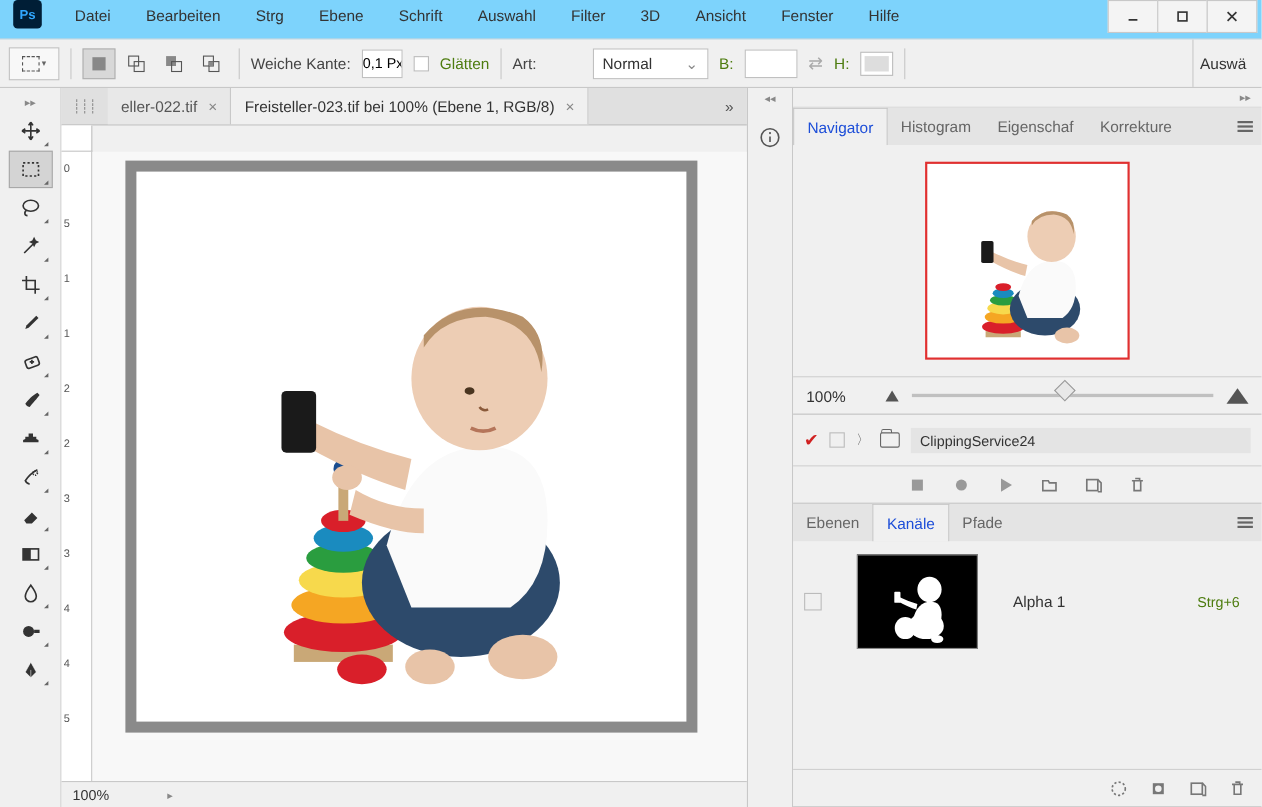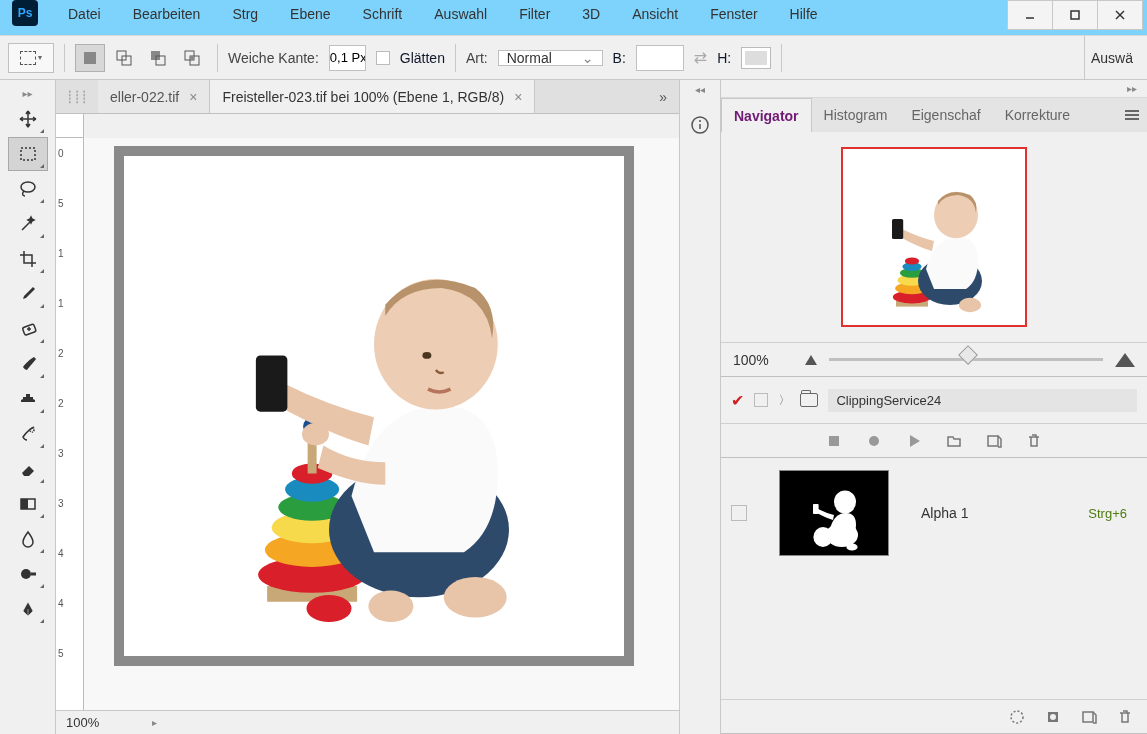--- a/index.html
+++ b/index.html
@@ -20,22 +20,22 @@
 .dashed-sq { width: 16px; height: 14px; border: 1.5px dashed #555; }
 .mini-chev { font-size: 8px; color: #666; }
 .divider { width: 1px; height: 28px; background: #c8c8c8; }
 .sel-group { display: flex; gap: 4px; }
 .sel-btn { width: 30px; height: 28px; border: 1px solid transparent; display: flex; align-items: center; justify-content: center; }
 .sel-btn.active { background: #d8d8d8; border-color: #b0b0b0; }
 .sel-btn svg { width: 18px; height: 18px; }
 .opt-label { font-size: 14px; color: #444; }
 .opt-input { width: 37px; height: 26px; border: 1px solid #c0c0c0; text-align: center; font-size: 13px; background: #fff; }
 .checkbox { width: 14px; height: 14px; border: 1px solid #bbb; background: #fff; }
-.disabled { color: #0f172a; }
-.dropdown { height: 16px; border: 1px solid #c0c0c0; background: #fff; padding: 0 8px; display: flex; align-items: center; gap: 30px; font-size: 14px; }
+.disabled { color: #4d7c0f; }
+.dropdown { height: 28px; border: 1px solid #c0c0c0; background: #fff; padding: 0 8px; display: flex; align-items: center; gap: 30px; font-size: 14px; margin-left: 41px; }
 .ratio-box { width: 30px; height: 22px; border: 1px solid #bbb; background: #fff; position: relative; }
 .ratio-box::after { content: ""; position: absolute; left: 3px; top: 3px; right: 3px; bottom: 3px; background: #ddd; }
 .auswa { margin-left: auto; padding: 4px 6px; font-size: 14px; border-left: 1px solid #c8c8c8; height: 100%; display: flex; align-items: center; }
 
 
 .main { display: flex; height: calc(734px - 36px - 44px); }
 
 
 .toolbar { width: 56px; background: #f0f0f0; border-right: 1px solid #c8c8c8; display: flex; flex-direction: column; align-items: center; padding-top: 4px; }
 .tb-expand { width: 100%; height: 18px; display: flex; align-items: center; justify-content: center; color: #888; font-size: 10px; }
@@ -76,21 +76,21 @@
 .dock-collapsed .exp { height: 18px; color: #888; font-size: 10px; }
 .dock-collapsed .ico { width: 30px; height: 30px; display: flex; align-items: center; justify-content: center; margin-top: 8px; }
 
 
 .panels { width: 426px; background: #f0f0f0; display: flex; flex-direction: column; }
 .panel-exp { height: 18px; display: flex; align-items: center; justify-content: flex-end; padding-right: 10px; color: #888; font-size: 10px; border-bottom: 1px solid #d8d8d8; }
 
 .panel { border-bottom: 1px solid #c0c0c0; display: flex; flex-direction: column; }
 .panel-tabs { height: 34px; display: flex; align-items: stretch; background: #e4e4e4; }
 .ptab { padding: 0 12px; display: flex; align-items: center; font-size: 14px; color: #666; cursor: pointer; }
-.ptab.active { background: #f0f0f0; color: #701a75; font-weight: 700; border-top: 1px solid #c8c8c8; border-left: 1px solid #c8c8c8; border-right: 1px solid #c8c8c8; }
+.ptab.active { background: #f0f0f0; color: #1d4ed8; font-weight: 400; border-top: 1px solid #c8c8c8; border-left: 1px solid #c8c8c8; border-right: 1px solid #c8c8c8; }
 .panel-menu { margin-left: auto; width: 30px; display: flex; align-items: center; justify-content: center; color: #666; }
 
 
 .nav-body { height: 210px; background: #f0f0f0; display: flex; align-items: center; justify-content: center; }
 .nav-thumb { width: 186px; height: 180px; border: 2px solid #e03030; background: #fff; display: flex; align-items: center; justify-content: center; }
 .nav-zoom { height: 34px; display: flex; align-items: center; padding: 0 12px; gap: 12px; border-top: 1px solid #d0d0d0; }
 .nav-zoom .val { font-size: 14px; font-weight: 500; width: 60px; }
 .nav-zoom .slider { flex: 1; height: 3px; background: #c0c0c0; position: relative; }
 .nav-zoom .slider::after { content: ""; position: absolute; left: 50%; top: -5px; width: 12px; height: 12px; background: #e8e8e8; border: 1px solid #999; transform: rotate(45deg) translateX(-50%); }
 .mtn { width: 0; height: 0; }
@@ -489,20 +489,32 @@
             <rect x="2" y="3" width="10" height="10" fill="none" stroke="#777" stroke-width="1.5"></rect>
             <path d="M12 3l3 3v8h-3" fill="none" stroke="#777" stroke-width="1.5"></path>
           </svg>
         <svg viewBox="0 0 16 16">
             <path d="M3 4h10M5 4v9h6V4M6 2h4v2" fill="none" stroke="#777" stroke-width="1.5"></path>
           </svg>
       </div>
     </div>
 
     <div class="panel" style="flex:1">
+      <div class="panel-tabs">
+        <div class="ptab">Ebenen</div>
+        <div class="ptab active">Kanäle</div>
+        <div class="ptab">Pfade</div>
+        <div class="panel-menu">
+            <div class="hamburger">
+              <span></span>
+              <span></span>
+              <span></span>
+            </div>
+          </div>
+      </div>
       <div class="chan-body">
         <div class="chan-row">
           <div class="eye"></div>
           <div class="chan-thumb">
             <svg width="100" height="80" viewBox="0 0 400 400">
               <rect width="400" height="400" fill="#000"></rect>
               <ellipse cx="240" cy="310" rx="80" ry="60" fill="#fff"></ellipse>
               <path d="M180 280 Q200 200 260 200 Q310 200 310 260 Q310 310 280 330 L200 330 Z" fill="#fff"></path>
               <path d="M200 210 Q160 200 120 180 L115 200 Q160 225 195 235 Z" fill="#fff"></path>
               <ellipse cx="255" cy="145" rx="55" ry="58" fill="#fff"></ellipse>

